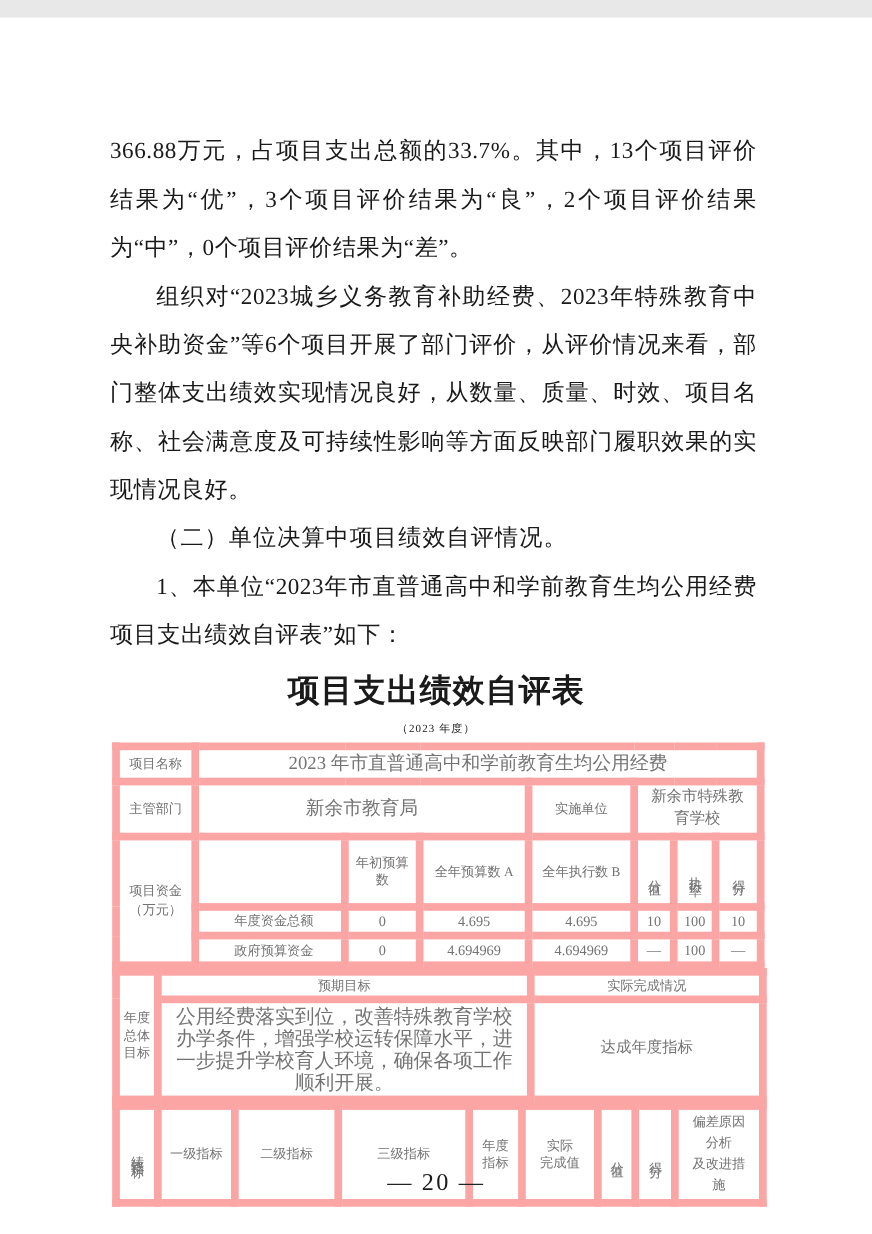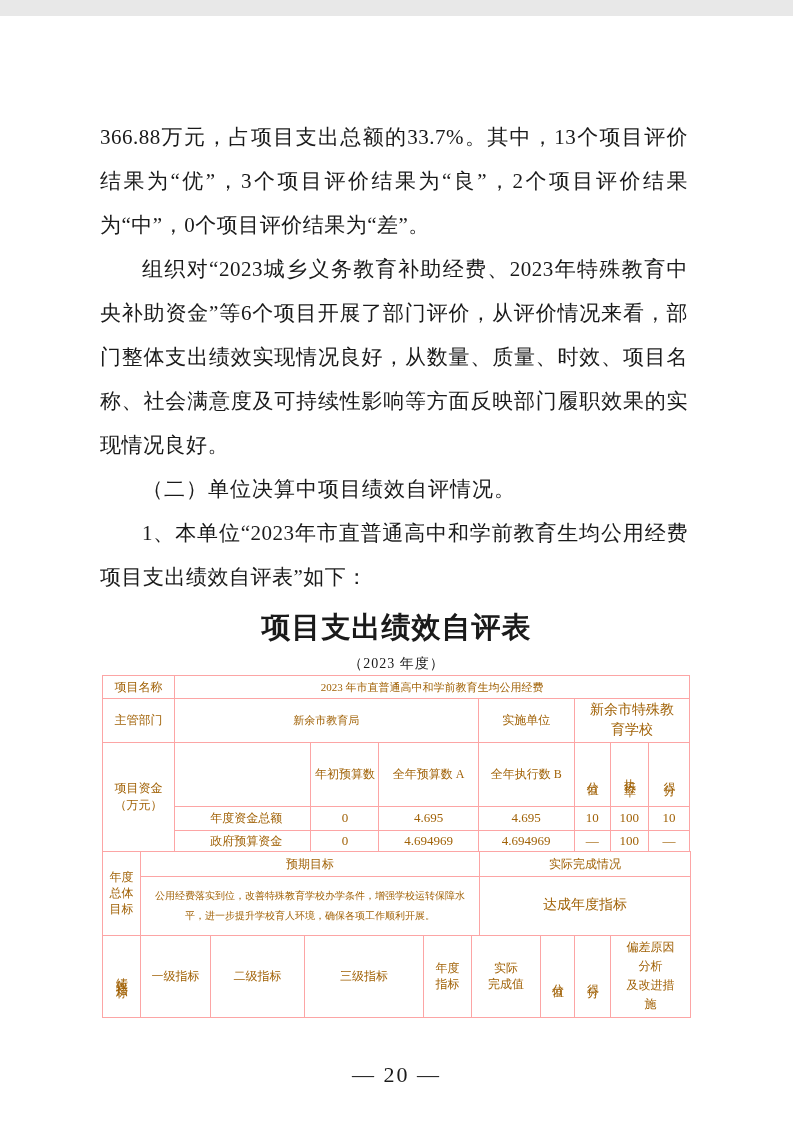--- a/index.html
+++ b/index.html
@@ -29,38 +29,38 @@
   
   .table-title{
     position:absolute;left:0;top:592px;width:100%;
     margin:0;text-align:center;
     font-size:29px;font-weight:bold;
     font-family:"Liberation Sans","DejaVu Sans",sans-serif;
     letter-spacing:1px;
   }
   .table-subtitle{
     position:absolute;left:0;top:639px;width:100%;
-    text-align:center;font-size:14px;letter-spacing:1px;
+    text-align:center;font-size:10px;letter-spacing:1px;
   }
   
   .tables-wrap{position:absolute;left:102px;top:659px;width:588px;}
   table{border-collapse:collapse;table-layout:fixed;width:588px;}
   .tbl-mid,.tbl-bot{margin-top:-1px;}
   td{
-    border:1px solid #fca5a5;
+    border:7px solid #fca5a5;
     font-size:12px;line-height:1.35;
     text-align:center;vertical-align:middle;
     padding:1px 2px;overflow:hidden;
-    color:#a16207;
+    color:#737373;
   }
   td.left{text-align:center;padding-left:9px;}
   td.num{font-size:13px;}
-  td.fs13{font-size:11px;}
+  td.fs13{font-size:17px;}
   td.fs14{font-size:14px;}
-  td.goal-cell{font-size:10px;line-height:20px;padding:2px 12px;}
+  td.goal-cell{font-size:18px;line-height:20px;padding:2px 12px;}
   td.school-cell{font-size:14px;padding:1px 10px;line-height:1.45;}
   td.prewrap{white-space:pre-line;}
   td.dev-cell{white-space:pre-line;padding:2px 12px;line-height:1.6;font-family:Liberation Serif, serif;}
   .vstack{
     display:inline-block;
     writing-mode:vertical-lr;
     text-orientation:upright;
     letter-spacing:3px;
     line-height:1.1;
   }

